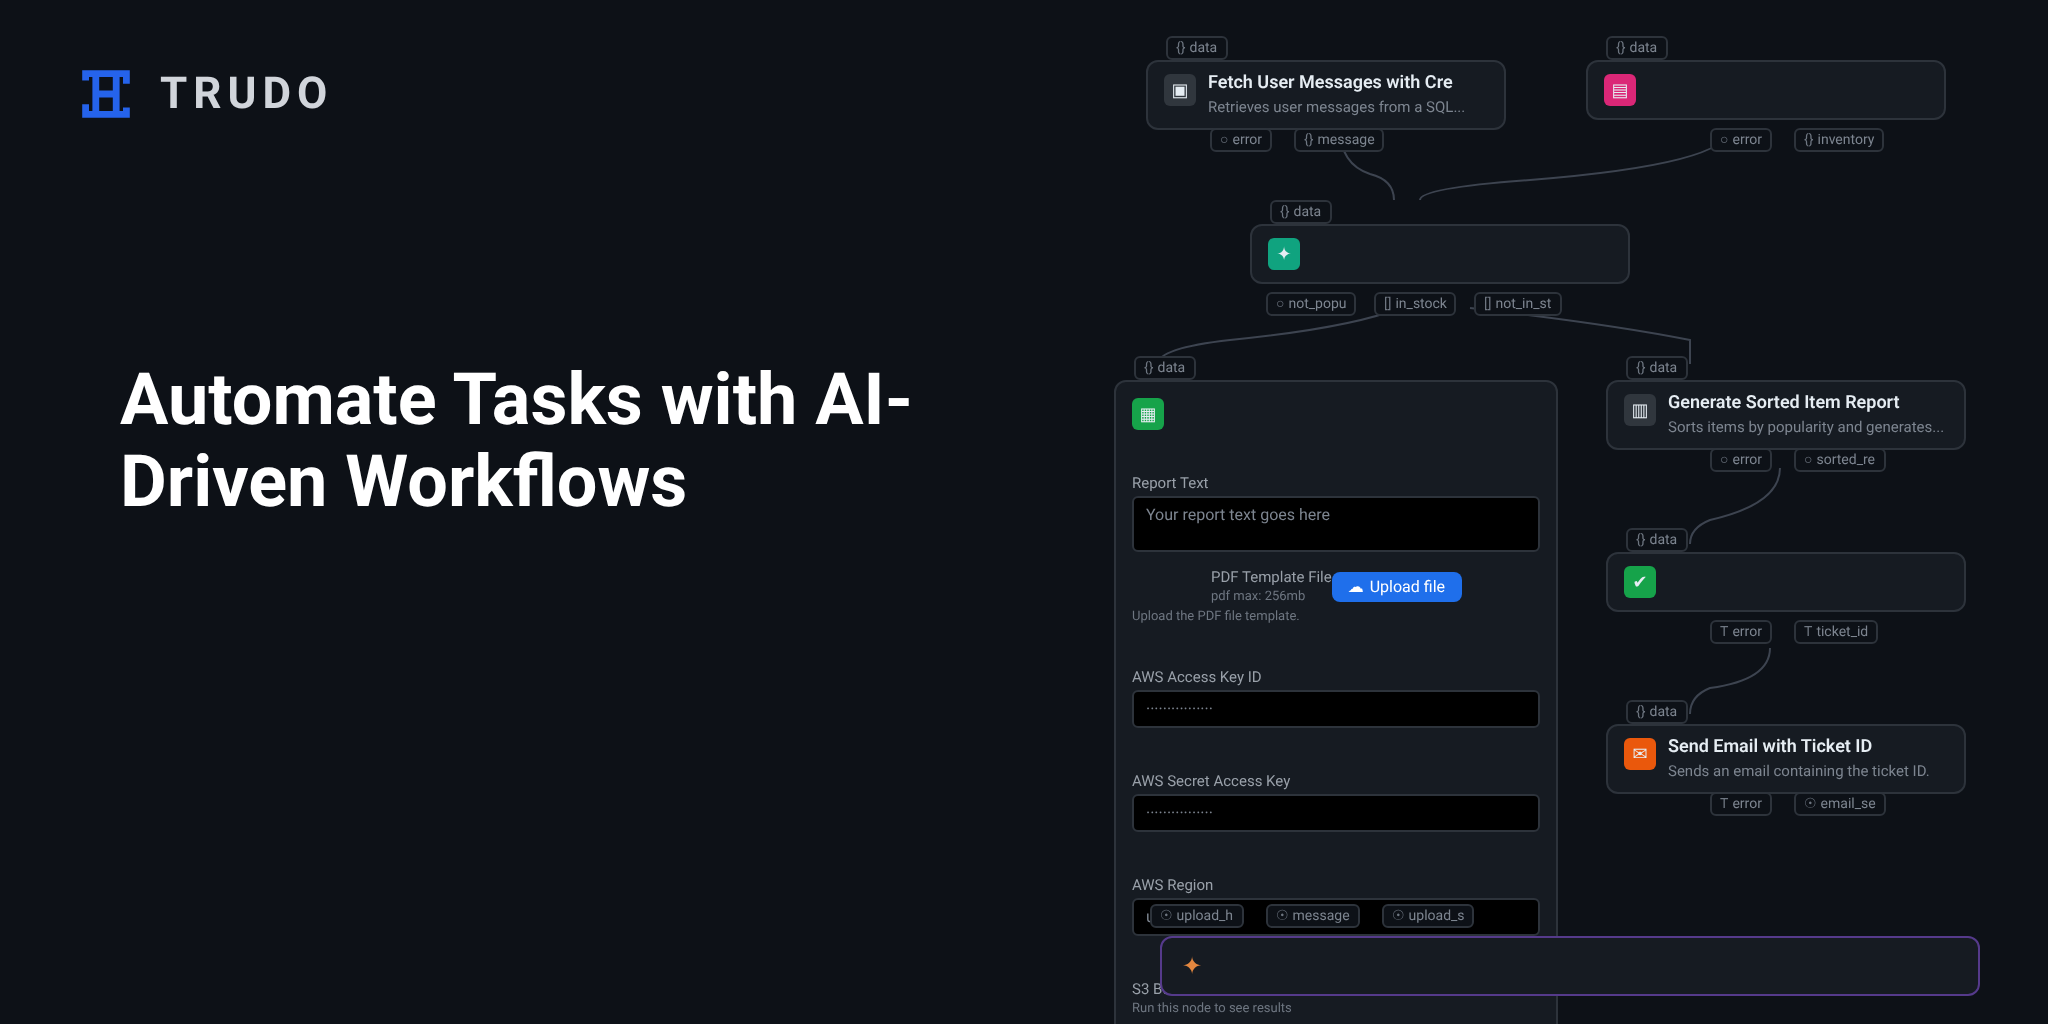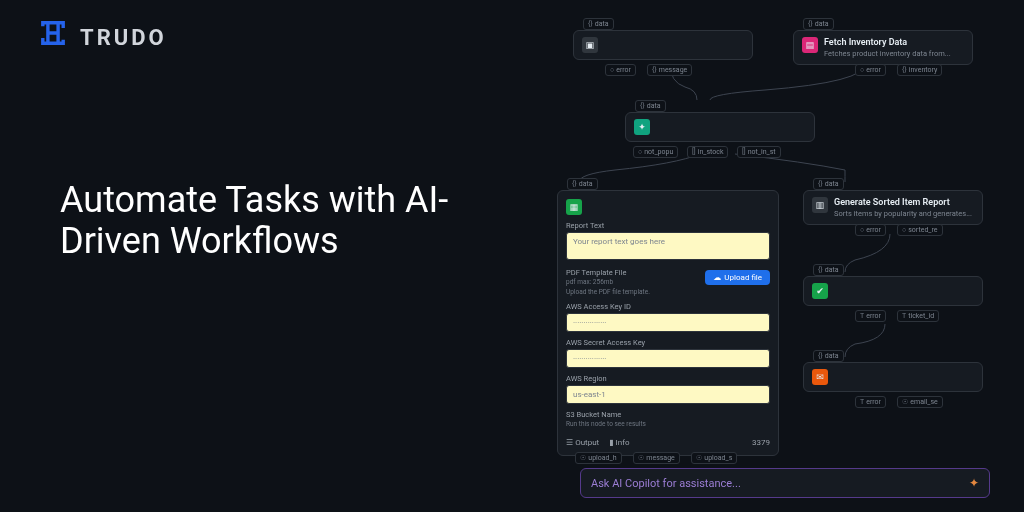--- a/index.html
+++ b/index.html
@@ -1,33 +1,33 @@
 <!DOCTYPE html>
 <html><head>
 <meta charset="utf-8">
 <style>
 *{margin:0;padding:0;box-sizing:border-box;font-family:-apple-system,BlinkMacSystemFont,'Segoe UI',Roboto,sans-serif}
 body{background:#0d1117;color:#e6edf3;width:1024px;height:512px;overflow:hidden;position:relative}
-.logo{position:absolute;top:16px;left:36px;display:flex;align-items:flex-end;gap:10px}
+.logo{position:absolute;top:30px;left:36px;display:flex;align-items:center;gap:10px}
 .logo-icon{width:34px;height:34px}
 .logo-text{font-size:22px;font-weight:700;letter-spacing:3px;color:#d1d5db}
 .hero{position:absolute;left:60px;top:180px;width:460px}
-.hero h1{font-size:36px;font-weight:400;line-height:1.15;color:#fff;margin-bottom:20px}
+.hero h1{font-size:36px;font-weight:700;line-height:1.15;color:#fff;margin-bottom:20px}
 .hero p{font-size:17px;color:#9ca3af;line-height:1.4}
 .workflow{position:absolute;left:555px;top:12px;width:455px;height:480px;font-size:8px}
 .node{position:absolute;background:#161b22;border:1px solid #2d333b;border-radius:6px;padding:6px 8px}
 .node-header{display:flex;align-items:flex-start;gap:6px}
 .node-icon{width:16px;height:16px;border-radius:3px;flex-shrink:0;display:flex;align-items:center;justify-content:center;font-size:9px}
 .node-title{font-weight:600;font-size:9px;color:#e6edf3;line-height:1.2}
 .node-desc{font-size:7.5px;color:#7d8590;margin-top:1px}
 .port{position:absolute;background:#0d1117;border:1px solid #2d333b;border-radius:3px;padding:1px 4px;font-size:7px;color:#7d8590;display:flex;align-items:center;gap:2px}
 .port-sym{font-size:7px;color:#6e7681}
 .big-node{position:absolute;background:#161b22;border:1px solid #2d333b;border-radius:6px;padding:8px;width:222px}
-.field-label{font-size:7.5px;color:#99a0a9;margin-top:6px}
-.field-box{background:#fef9c3;border:1px solid #2d333b;border-radius:3px;padding:4px 6px;margin-top:2px;font-size:8px;color:#7d8590;min-height:14px}
+.field-label{font-size:7.5px;color:#99a0a9;margin-top:22px}
+.field-box{background:#000000;border:1px solid #2d333b;border-radius:3px;padding:4px 6px;margin-top:2px;font-size:8px;color:#7d8590;min-height:14px}
 .field-hint{font-size:6.5px;color:#6e7681;margin-top:1px}
 .upload-btn{background:#1f6feb;color:#fff;border-radius:4px;padding:3px 8px;font-size:8px;display:inline-flex;align-items:center;gap:3px;float:right}
 .footer-row{display:flex;justify-content:space-between;align-items:center;margin-top:6px;padding-top:4px;font-size:8px;color:#99a0a9}
 .footer-tabs{display:flex;gap:10px}
 .copilot{position:absolute;left:580px;bottom:14px;width:410px;height:30px;background:#161b22;border:1px solid #553a8b;border-radius:6px;display:flex;align-items:center;padding:0 10px}
 .copilot-text{color:#9b7dd4;font-size:11px;flex:1}
 .sparkle{color:#e3873f;font-size:12px}
 svg.edges{position:absolute;top:0;left:0;width:455px;height:480px;pointer-events:none}
 svg.edges path{stroke:#3d4450;stroke-width:1;fill:none}
 </style>
@@ -55,42 +55,42 @@
   <path d="M330 312 Q330 328 300 332 Q290 336 290 345"></path>
 </svg>
 
 <div class="port" style="left:28px;top:6px">
       <span class="port-sym">{}</span>
       <span>data</span>
     </div>
 <div class="node" style="left:18px;top:18px;width:180px">
   <div class="node-header">
     <div class="node-icon" style="background:#30363d">▣</div>
+    <div>
+          <div class="node-title">Fetch User Messages with Cre</div>
+          <div class="node-desc">Retrieves user messages from a SQL...</div>
+        </div>
   </div>
 </div>
 <div class="port" style="left:50px;top:52px">
       <span class="port-sym">○</span>
       <span>error</span>
     </div>
 <div class="port" style="left:92px;top:52px">
       <span class="port-sym">{}</span>
       <span>message</span>
     </div>
 
 <div class="port" style="left:248px;top:6px">
       <span class="port-sym">{}</span>
       <span>data</span>
     </div>
 <div class="node" style="left:238px;top:18px;width:180px">
   <div class="node-header">
     <div class="node-icon" style="background:#db2777">▤</div>
-    <div>
-          <div class="node-title">Fetch Inventory Data</div>
-          <div class="node-desc">Fetches product inventory data from...</div>
-        </div>
   </div>
 </div>
 <div class="port" style="left:300px;top:52px">
       <span class="port-sym">○</span>
       <span>error</span>
     </div>
 <div class="port" style="left:342px;top:52px">
       <span class="port-sym">{}</span>
       <span>inventory</span>
     </div>
@@ -120,21 +120,21 @@
 <div class="port" style="left:12px;top:166px">
       <span class="port-sym">{}</span>
       <span>data</span>
     </div>
 <div class="big-node" style="left:2px;top:178px">
   <div class="node-header">
     <div class="node-icon" style="background:#16a34a">▦</div>
   </div>
   <div class="field-label">Report Text</div>
   <div class="field-box" style="height:28px">Your report text goes here</div>
-  <div style="display:flex;justify-content:space-between;align-items:center;margin-top:8px">
+  <div style="display:flex;justify-content:center;align-items:center;margin-top:8px">
     <div>
       <div class="field-label" style="margin-top:0">PDF Template File</div>
       <div class="field-hint">pdf max: 256mb</div>
     </div>
     <div class="upload-btn">
           <span>☁</span>
           <span>Upload file</span>
         </div>
   </div>
   <div class="field-hint" style="margin-top:2px">Upload the PDF file template.</div>
@@ -207,28 +207,31 @@
       <span>ticket_id</span>
     </div>
 
 <div class="port" style="left:258px;top:338px">
       <span class="port-sym">{}</span>
       <span>data</span>
     </div>
 <div class="node" style="left:248px;top:350px;width:180px">
   <div class="node-header">
     <div class="node-icon" style="background:#ea580c">✉</div>
+    <div>
+          <div class="node-title">Send Email with Ticket ID</div>
+          <div class="node-desc">Sends an email containing the ticket ID.</div>
+        </div>
   </div>
 </div>
 <div class="port" style="left:300px;top:384px">
       <span class="port-sym">T</span>
       <span>error</span>
     </div>
 <div class="port" style="left:342px;top:384px">
       <span class="port-sym">☉</span>
       <span>email_se</span>
     </div>
 </div>
 
 <div class="copilot">
-  <span class="copilot-text">Ask AI Copilot for assistance...</span>
   <span class="sparkle">✦</span>
 </div>
 
 </body></html>

